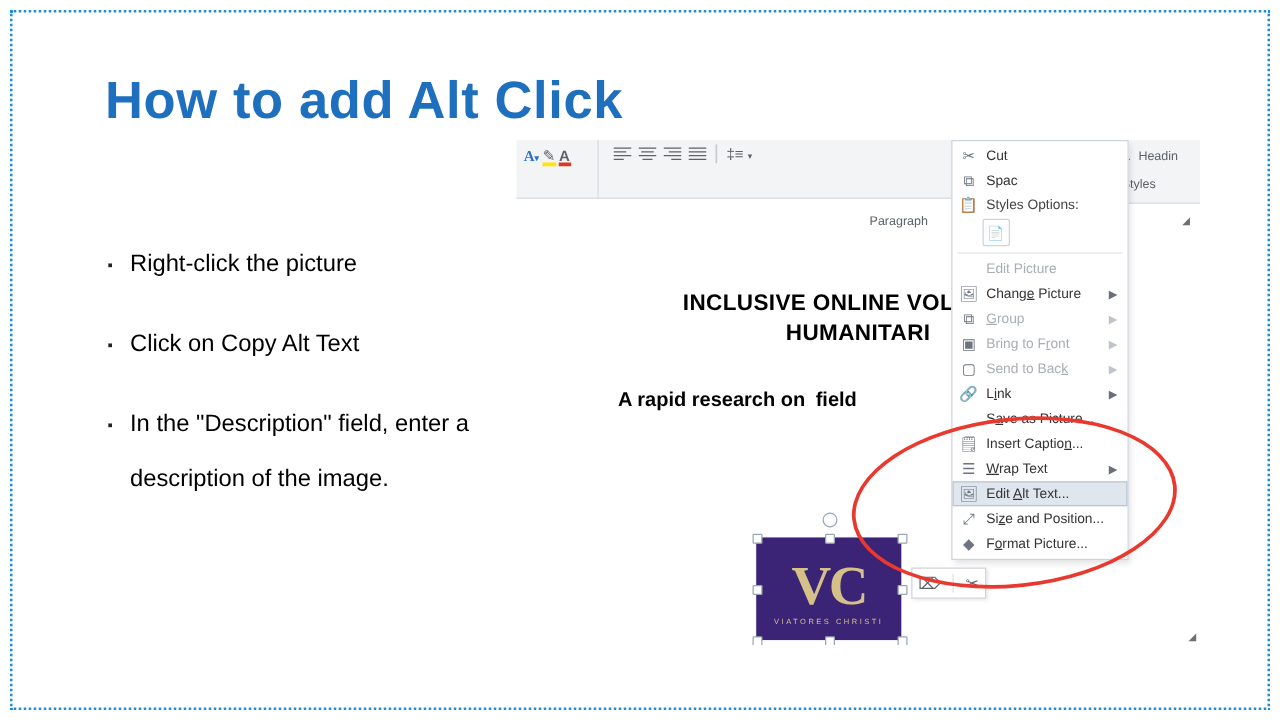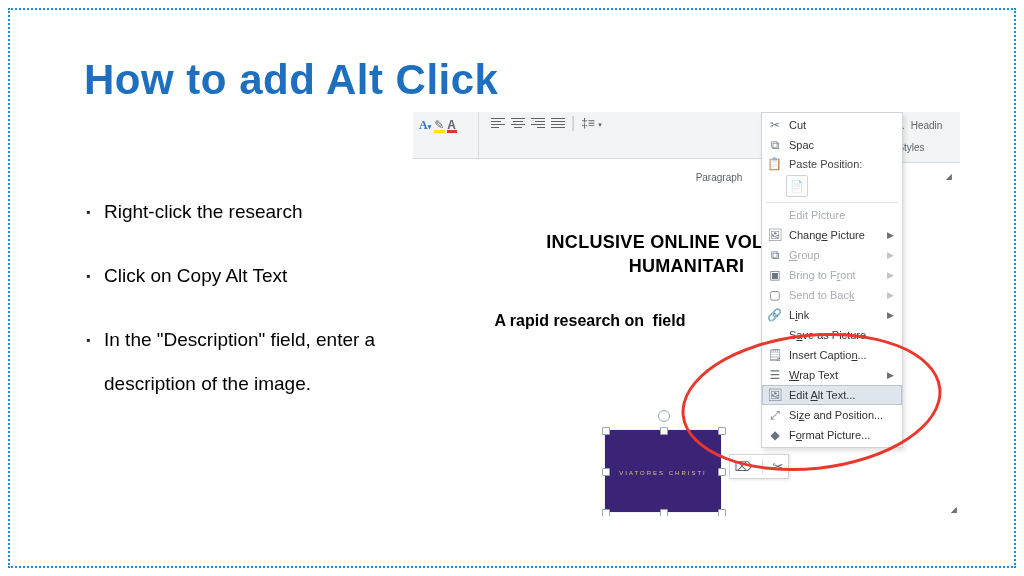--- a/index.html
+++ b/index.html
@@ -328,21 +328,21 @@
 </style>
 </head>
 <body>
 
 <div class="slide-border"></div>
 
 <div class="title">How to add Alt Click</div>
 
 <div class="bullets">
   <ul>
-    <li>Right-click the research</li>
+    <li>Right-click the picture</li>
     <li>Click on Copy Alt Text</li>
     <li>In the "Description" field, enter a description of the image.</li>
   </ul>
 </div>
 
 <div class="screenshot">
 
   <div class="ribbon">
     <div class="font-group">
       <div class="top-row">
@@ -402,20 +402,21 @@
     <div class="doc-title">
       <span>INCLUSIVE ONLINE VOL                G FOR</span><br>
       <span>HUMANITARI</span>
     </div>
     <div class="doc-sub">
       <span>A rapid research on </span><span style="display:inline-block;width:4px"></span><span>field</span><span style="display:inline-block;width:138px"></span><span>   Christi</span>
     </div>
   </div>
 
   <div class="logo-box">
+    <div class="logo-letters">VC</div>
     <div class="logo-sub">VIATORES CHRISTI</div>
   </div>
 
   <div class="rot-handle" style="top:298px;left:245px"></div>
   <div class="sel-handle" style="top:315px;left:189px"></div>
   <div class="sel-handle" style="top:315px;left:247px"></div>
   <div class="sel-handle" style="top:315px;left:305px"></div>
   <div class="sel-handle" style="top:356px;left:189px"></div>
   <div class="sel-handle" style="top:356px;left:305px"></div>
   <div class="sel-handle" style="top:397px;left:189px"></div>
@@ -426,21 +427,21 @@
     <div class="ctx-item">
       <span class="ico">✂</span>
       <span>Cut</span>
     </div>
     <div class="ctx-item">
       <span class="ico">⧉</span>
       <span>Spac</span>
     </div>
     <div class="ctx-item head">
       <span class="ico">📋</span>
-      <span>Paste Position:</span>
+      <span>Styles Options:</span>
     </div>
     <div class="paste-opt">
       <div class="btn">📄</div>
     </div>
     <div class="ctx-sep"></div>
     <div class="ctx-item disabled">
       <span class="ico"></span>
       <span>Edit Picture</span>
     </div>
     <div class="ctx-item">

